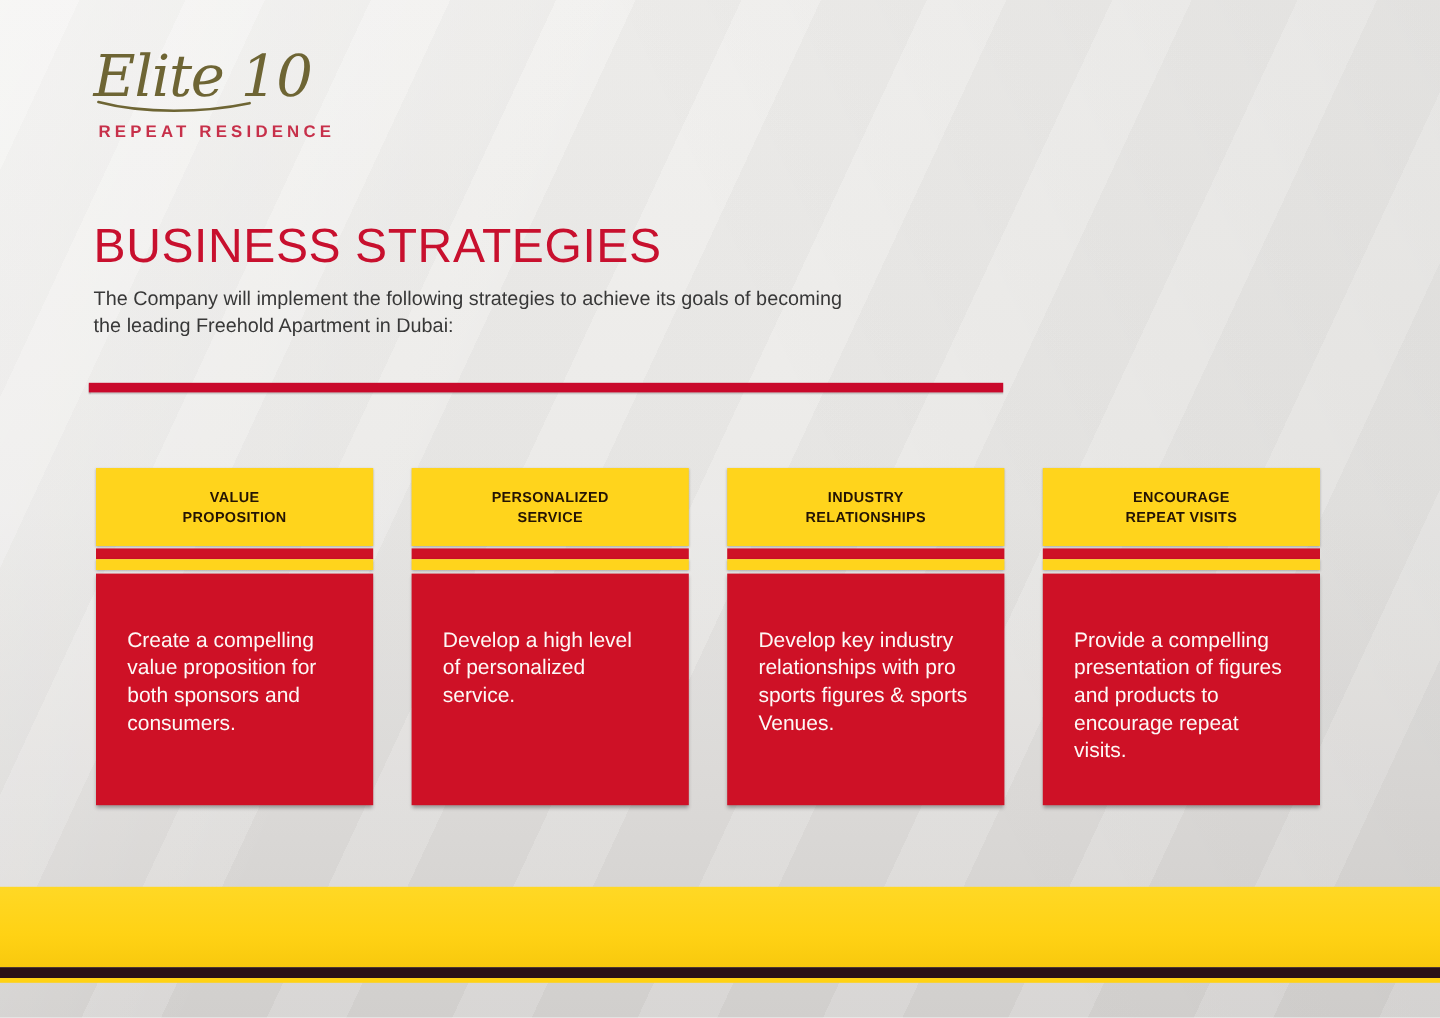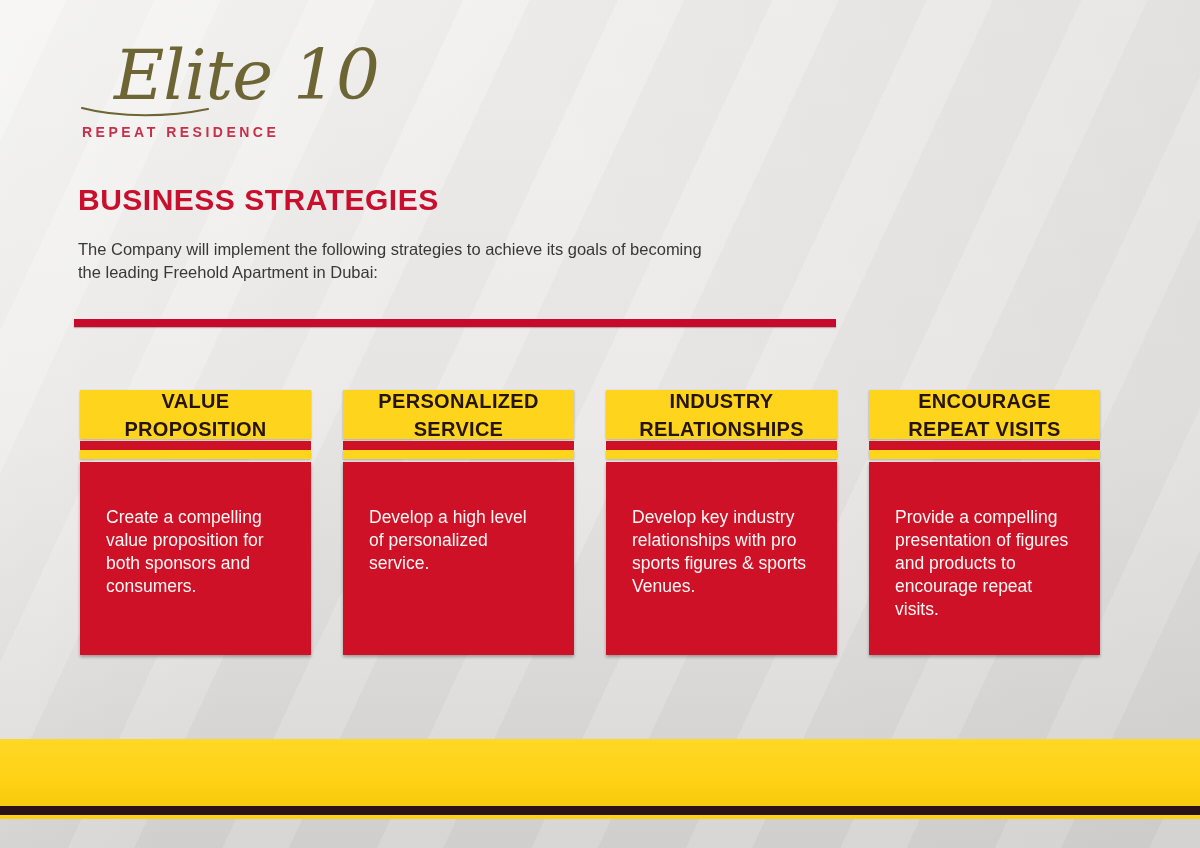--- a/index.html
+++ b/index.html
@@ -27,42 +27,41 @@
       linear-gradient(245deg, rgba(0,0,0,.045), rgba(0,0,0,0) 45%),
       repeating-linear-gradient(115deg, rgba(255,255,255,.10) 0px, rgba(255,255,255,.10) 60px, rgba(0,0,0,.015) 60px, rgba(0,0,0,.015) 140px),
       linear-gradient(180deg, #F0EFED 0%, #E9E8E6 50%, #DEDCDA 78%, #D4D2D0 100%);
   }
 
   
   .logo { position: absolute; left: 78px; top: 38px; }
   .logo-script {
     font-family: "DejaVu Serif", serif;
     font-style: italic;
-    font-size: 69px;
+    font-size: 48px;
     line-height: 1.1;
     color: var(--logo-olive);
     letter-spacing: -1px;
-    margin-left: 36px;
   }
   .logo-swash { display: block; margin: -10px 0 0 2px; }
   .logo-tagline {
     margin: 6px 0 0 4px;
     font-size: 14px;
     font-weight: bold;
     letter-spacing: 3.5px;
     color: var(--tagline-red);
   }
 
   
   .page-title {
     position: absolute;
     left: 78px;
     top: 183px;
-    font-size: 30px;
-    font-weight: 700;
+    font-size: 40px;
+    font-weight: 400;
     letter-spacing: .5px;
     color: var(--brand-red);
   }
   .intro-text {
     position: absolute;
     left: 78px;
     top: 238px;
     font-size: 16.5px;
     line-height: 1.38;
     color: #383838;
@@ -82,27 +81,27 @@
   .cards {
     position: absolute;
     left: 80px;
     top: 390px;
     width: 1020px;
     display: flex;
     gap: 32px;
   }
   .card { width: 231px; flex: 0 0 231px; }
   .card-header {
-    height: 49px;
+    height: 65px;
     background: var(--brand-yellow);
     display: flex;
     align-items: center;
     justify-content: center;
     text-align: center;
-    font-size: 20px;
+    font-size: 12px;
     font-weight: bold;
     line-height: 1.4;
     letter-spacing: .3px;
     color: var(--header-text);
     white-space: pre-line;
     box-shadow: 0 1px 2px rgba(0,0,0,.28);
   }
   .stripe-red {
     height: 9px;
     margin-top: 2px;

